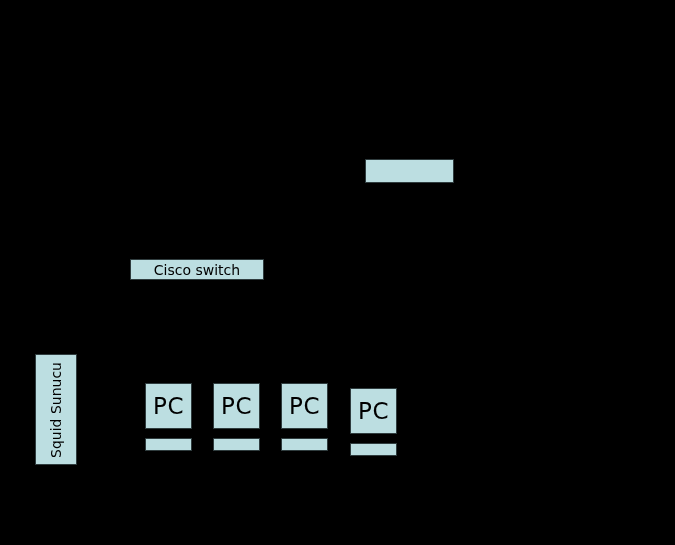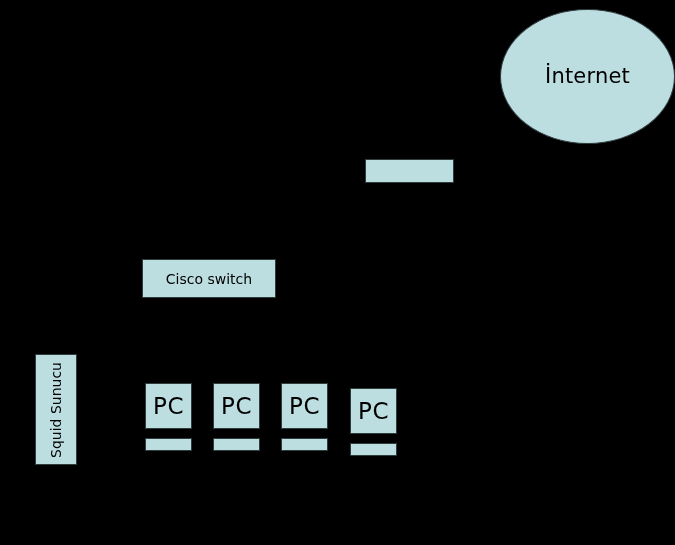--- a/index.html
+++ b/index.html
@@ -50,24 +50,24 @@
   #modem-box {
     left: 365px;
     top: 159px;
     width: 89px;
     height: 24px;
     font-size: 13px;
   }
 
   
   #switch-box {
-    left: 142px;
+    left: 130px;
     top: 259px;
     width: 134px;
-    height: 39px;
+    height: 21px;
     font-size: 14px;
   }
 
   
   #squid-box {
     left: 35px;
     top: 354px;
     width: 42px;
     height: 111px;
     font-size: 14px;
@@ -88,23 +88,20 @@
   .pc-base {
     width: 47px;
     height: 13px;
   }
 </style>
 </head>
 <body>
 
 <div id="canvas">
 
-  <div class="node" id="internet-ellipse">
-    <span>İnternet</span>
-  </div>
 
 
   <div class="node" id="modem-box">
     <span></span>
   </div>
 
   <div class="node" id="switch-box">
     <span>Cisco switch</span>
   </div>
 

